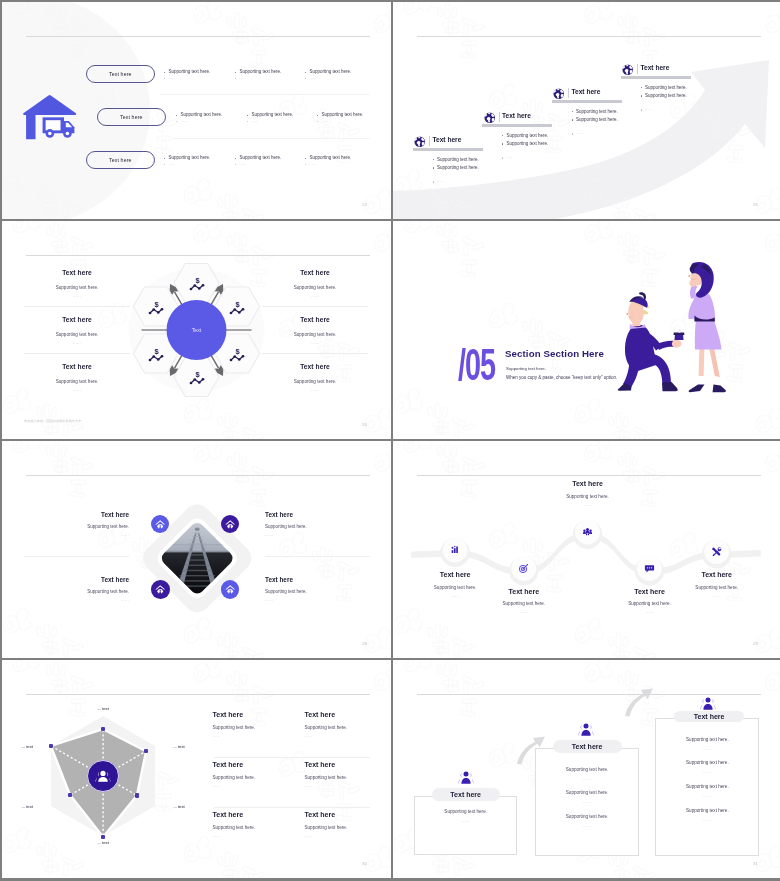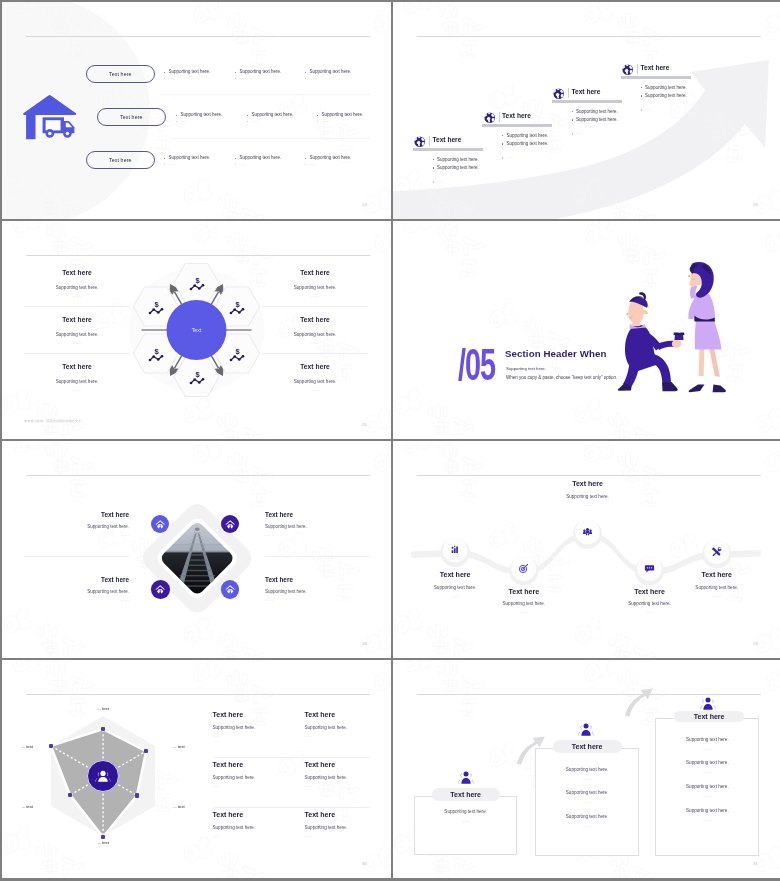--- a/index.html
+++ b/index.html
@@ -475,21 +475,21 @@
       <rect x="26" y="78" width="24" height="7" rx="3.5" transform="rotate(8 26 78)"></rect>
     </g>
   </g>
 </pattern>
 </defs>
 <rect width="389" height="220" fill="url(#wmpat)"></rect>
 </svg>
 </div>
 <div class="slide">
 <div class="abs secnum" style="left:65px;top:121px;z-index:3;">/05</div>
-<div class="abs sechead" style="left:112px;top:128px;z-index:3;">Section Header When</div>
+<div class="abs sechead" style="left:112px;top:128px;z-index:3;">Section Section Here</div>
 <div class="abs secsub" style="left:113px;top:146px;z-index:3;">Supporting text here.</div>
 <div class="abs secsub secsub2" style="left:113px;top:154.5px;z-index:3;">When you copy &amp; paste, choose “keep text only” option.</div>
 <svg class="abs" style="left:0;top:0;z-index:2;" width="389" height="218" viewBox="0 0 389 218">
 <g>
 
   <path d="M316 126 L321 126.5 L327 157 L322.5 158.5 Z" fill="#f6c3b2"></path>
   <path d="M322 155 L328.5 156.5 L327 165 L320.5 164 Z" fill="#ffffff"></path>
   <path d="M320.5 163.5 L327.5 164.5 L332 168.5 C333.5 170, 333 171.2, 331 171.2 L319.5 171.2 Z" fill="#2a1b60"></path>
 
   <path d="M306.5 126 L311.5 126 L310.5 157 L305.5 157 Z" fill="#f9cbbb"></path>

